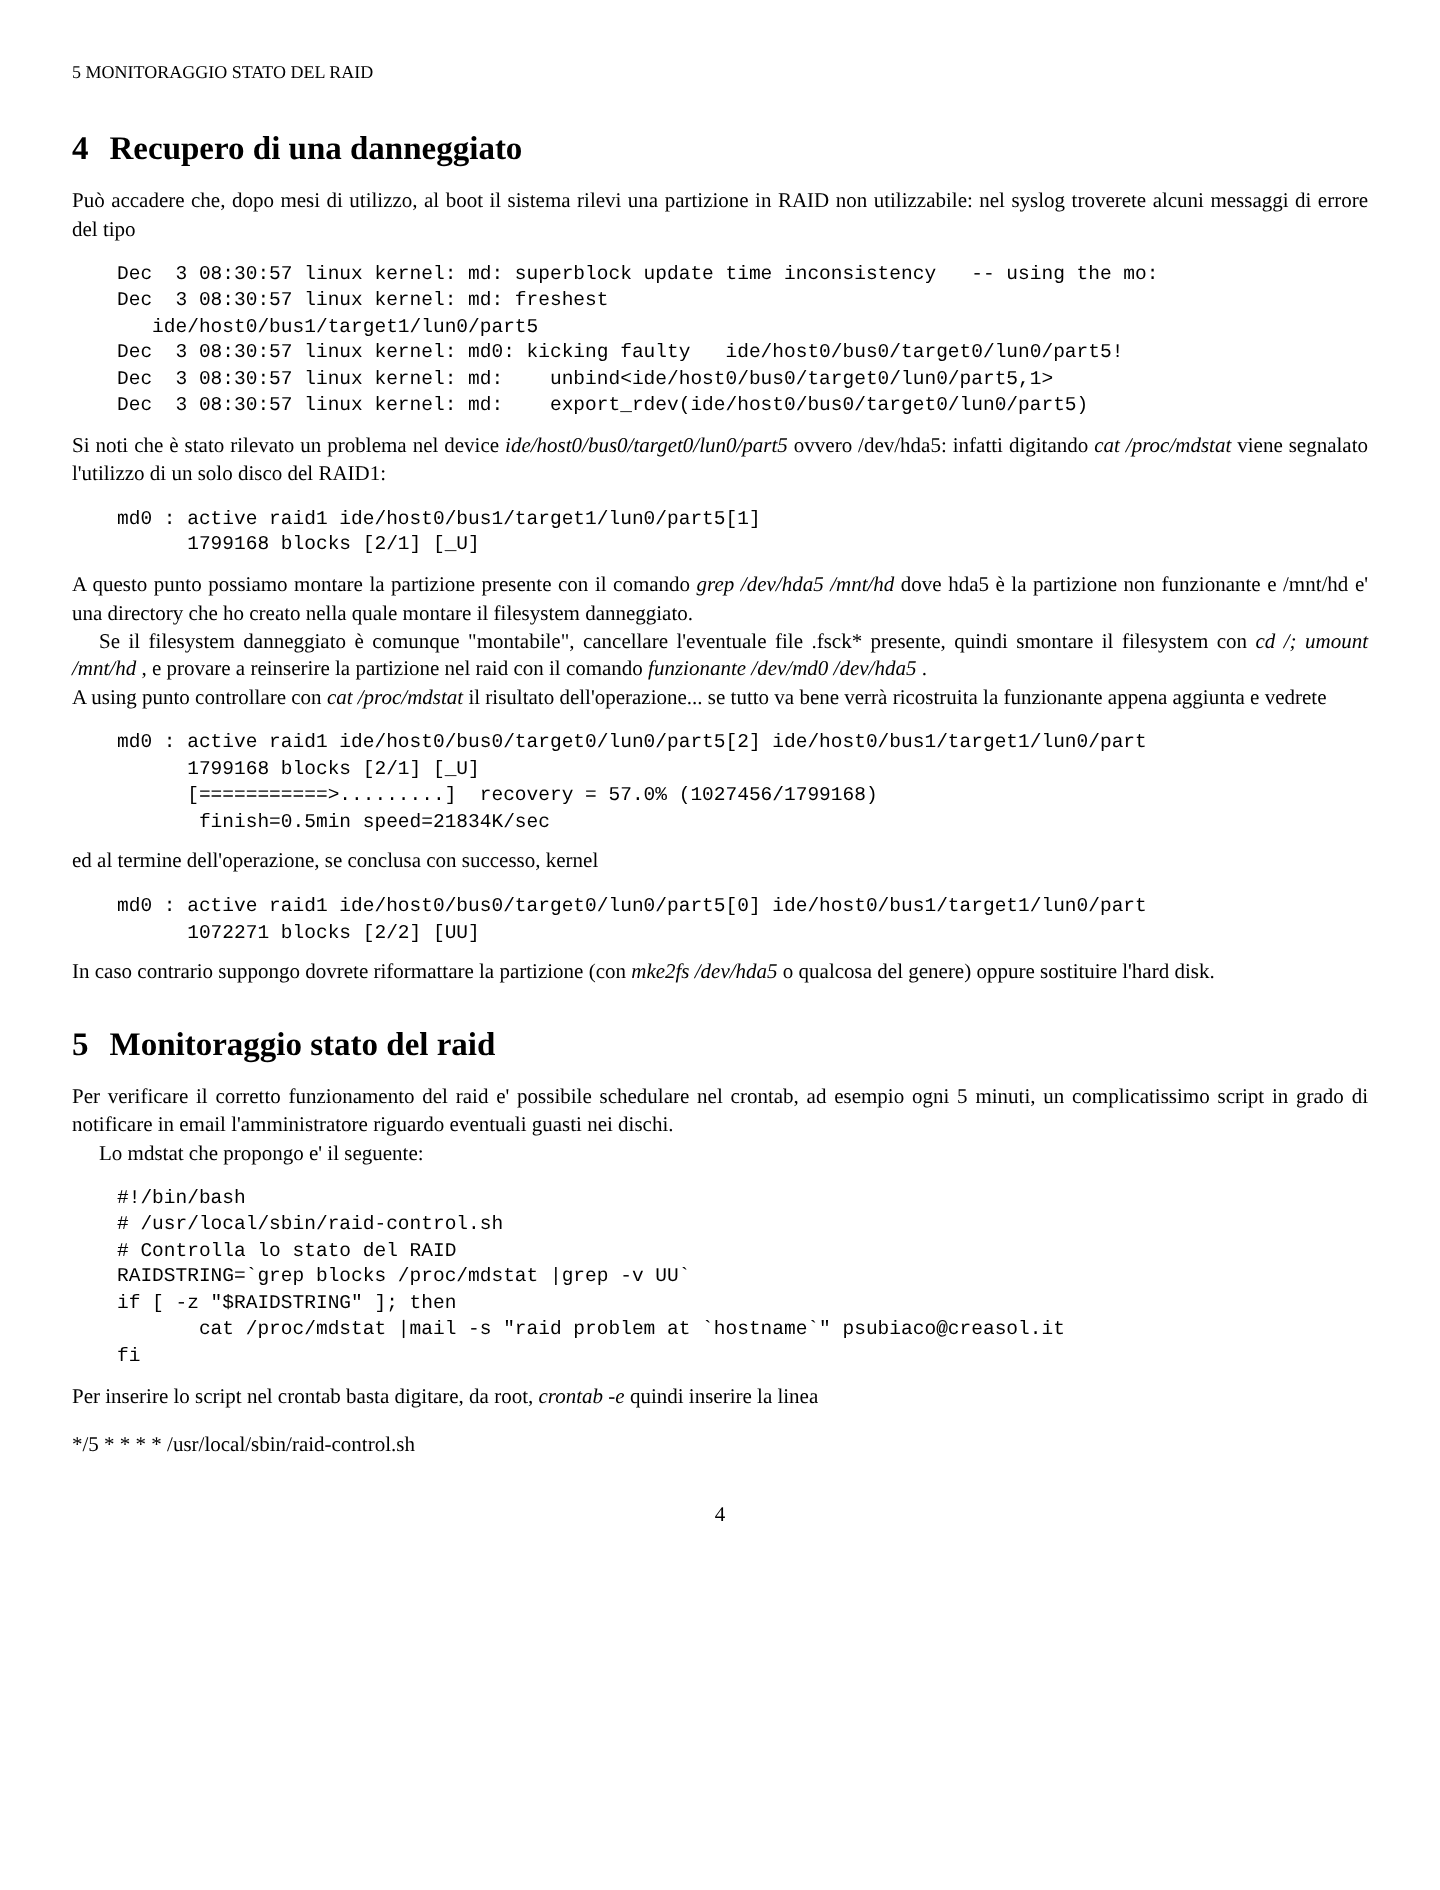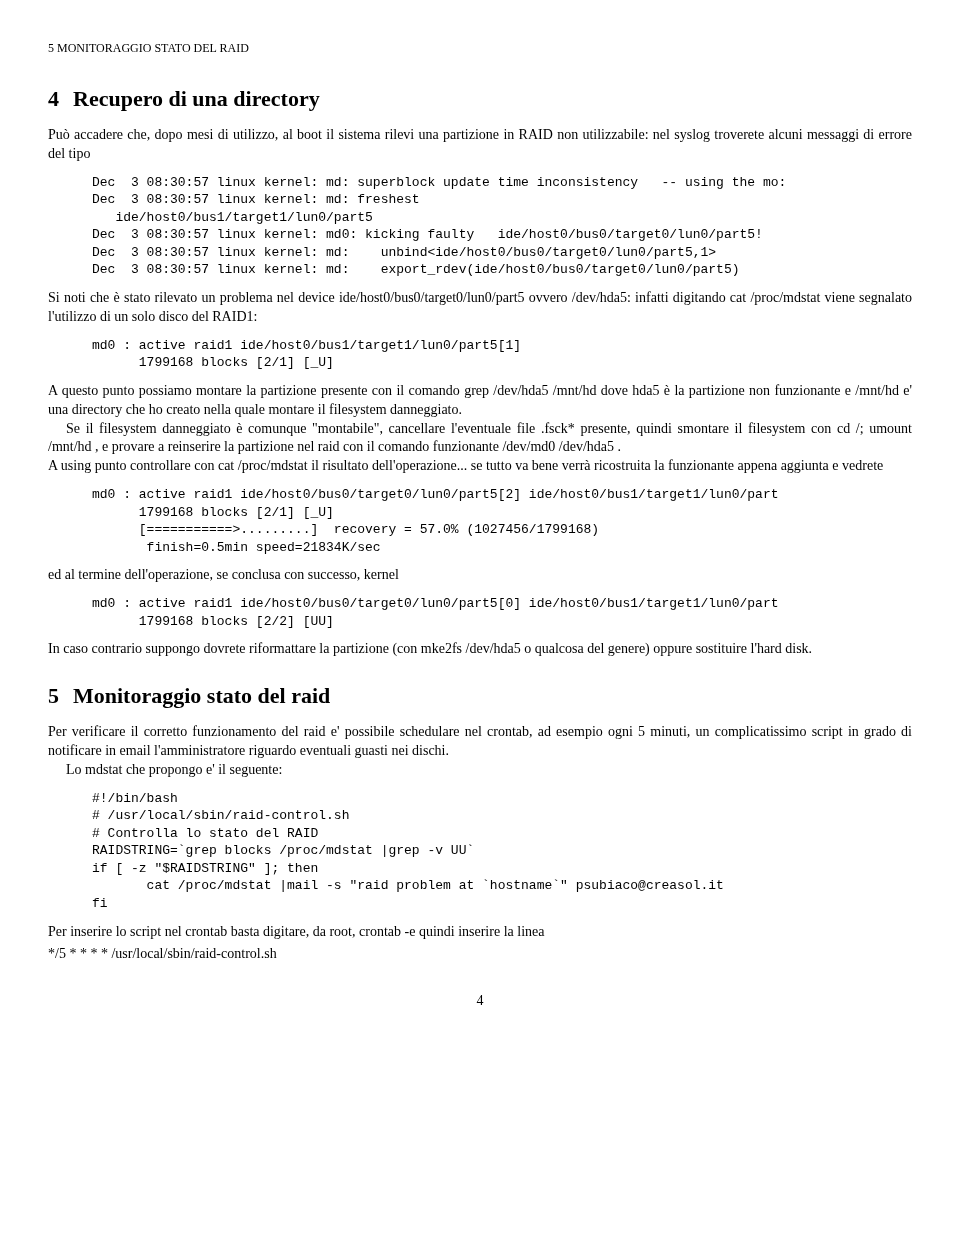--- a/index.html
+++ b/index.html
@@ -29,38 +29,38 @@
     margin: 0 0 10px 0;
     text-align: justify;
   }
   p.indent {
     text-indent: 18px;
   }
   pre {
     font-family: "Courier New", Courier, monospace;
     font-size: 13px;
     white-space: pre;
-    margin: 8px 0 10px 44px;
+    margin: 8px 0 10px 30px;
     line-height: 1.35;
     overflow: hidden;
   }
-  .italic { }
+  .italic { font-style: italic; }
   .page-num {
     text-align: center;
     margin-top: 28px;
     font-size: 14px;
   }
 </style>
 </head>
 <body>
 
 <div class="header-line">5   MONITORAGGIO STATO DEL RAID</div>
 
 <h2 class="section">
-  <span class="num">4</span><span>Recupero di una directory</span>
+  <span class="num">4</span><span>Recupero di una danneggiato</span>
 </h2>
 
 <p>Può accadere che, dopo mesi di utilizzo, al boot il sistema rilevi una partizione in RAID non utilizzabile: nel syslog troverete alcuni messaggi di errore del tipo</p>
 
 <pre>Dec  3 08:30:57 linux kernel: md: superblock update time inconsistency   -- using the mo:
 Dec  3 08:30:57 linux kernel: md: freshest
    ide/host0/bus1/target1/lun0/part5
 Dec  3 08:30:57 linux kernel: md0: kicking faulty   ide/host0/bus0/target0/lun0/part5!
 Dec  3 08:30:57 linux kernel: md:    unbind&lt;ide/host0/bus0/target0/lun0/part5,1&gt;
 Dec  3 08:30:57 linux kernel: md:    export_rdev(ide/host0/bus0/target0/lun0/part5)</pre>
@@ -85,21 +85,21 @@
 </p>
 
 <pre>md0 : active raid1 ide/host0/bus0/target0/lun0/part5[2] ide/host0/bus1/target1/lun0/part
       1799168 blocks [2/1] [_U]
       [===========&gt;.........]  recovery = 57.0% (1027456/1799168)
        finish=0.5min speed=21834K/sec</pre>
 
 <p>ed al termine dell'operazione, se conclusa con successo, kernel</p>
 
 <pre>md0 : active raid1 ide/host0/bus0/target0/lun0/part5[0] ide/host0/bus1/target1/lun0/part
-      1799168 blocks [2/2] [UU]</pre>
+      1072271 blocks [2/2] [UU]</pre>
 
 <p style="text-align:justify">
   <span>In caso contrario suppongo dovrete riformattare la partizione (con </span><span class="italic">mke2fs /dev/hda5</span><span> o qualcosa del genere) oppure sostituire l'hard disk.</span>
 </p>
 
 <h2 class="section" style="margin-top:22px">
   <span class="num">5</span><span>Monitoraggio stato del raid</span>
 </h2>
 
 <p style="text-align:justify">Per verificare il corretto funzionamento del raid e' possibile schedulare nel crontab, ad esempio ogni 5 minuti, un complicatissimo script in grado di notificare in email l'amministratore riguardo eventuali guasti nei dischi.</p>
@@ -107,19 +107,19 @@
 <p class="indent" style="margin-top:-10px">Lo mdstat che propongo e' il seguente:</p>
 
 <pre>#!/bin/bash
 # /usr/local/sbin/raid-control.sh
 # Controlla lo stato del RAID
 RAIDSTRING=`grep blocks /proc/mdstat |grep -v UU`
 if [ -z "$RAIDSTRING" ]; then
        cat /proc/mdstat |mail -s "raid problem at `hostname`" psubiaco@creasol.it
 fi</pre>
 
-<p style="margin-bottom:4px">
+<p style="margin-bottom:14px">
   <span>Per inserire lo script nel crontab basta digitare, da root, </span><span class="italic">crontab -e</span><span> quindi inserire la linea</span>
 </p>
 
 <p>*/5 * * * * /usr/local/sbin/raid-control.sh</p>
 
 <div class="page-num">4</div>
 
 </body></html>

